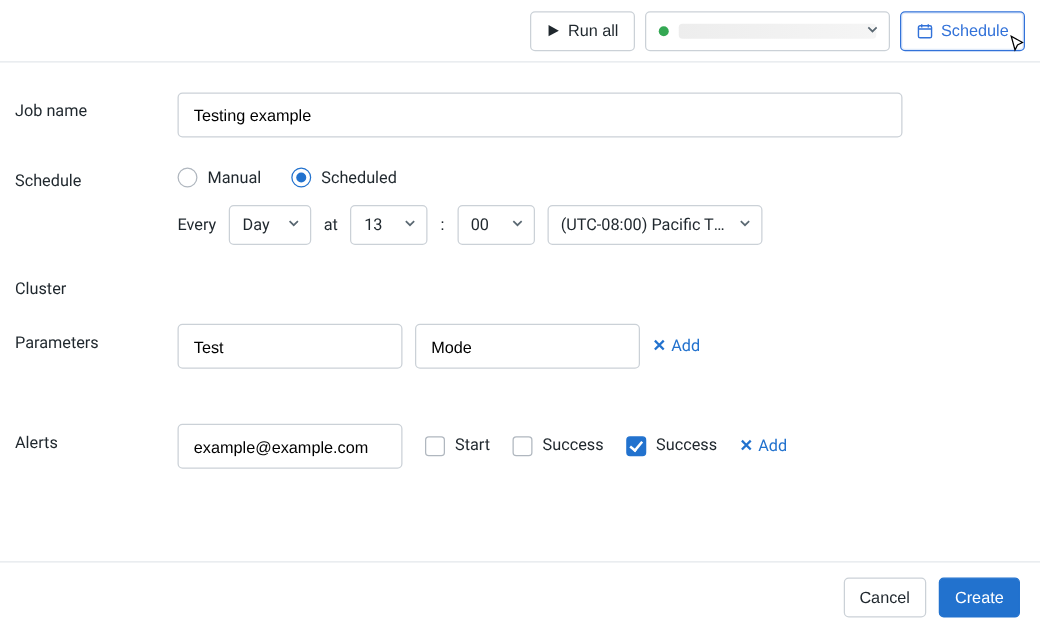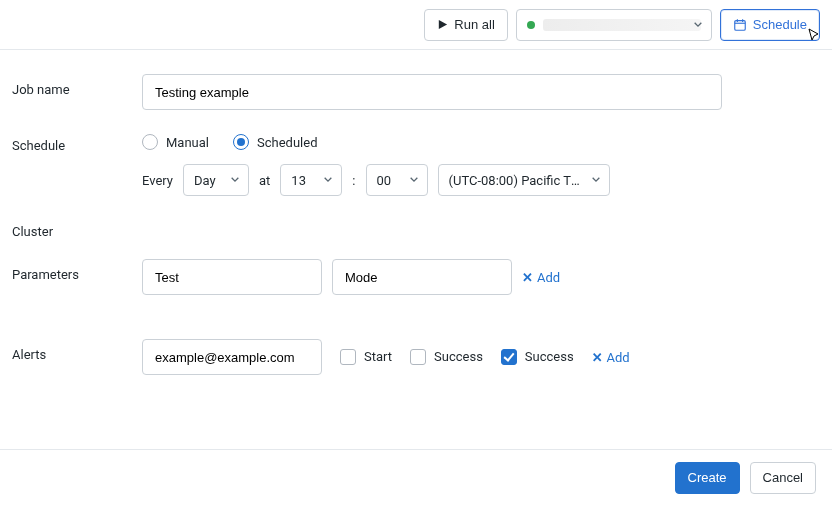--- a/index.html
+++ b/index.html
@@ -240,21 +240,21 @@
             <span class="x">✕</span>
             <span>Add</span>
           </span>
         </div>
       </div>
     </div>
 
   </div>
 
   <div class="footer">
+    <button class="btn">
+        <span>Cancel</span>
+      </button>
     <button class="btn primary">
         <span>Create</span>
       </button>
-    <button class="btn">
-        <span>Cancel</span>
-      </button>
   </div>
 
 </div>
 
 </body></html>

